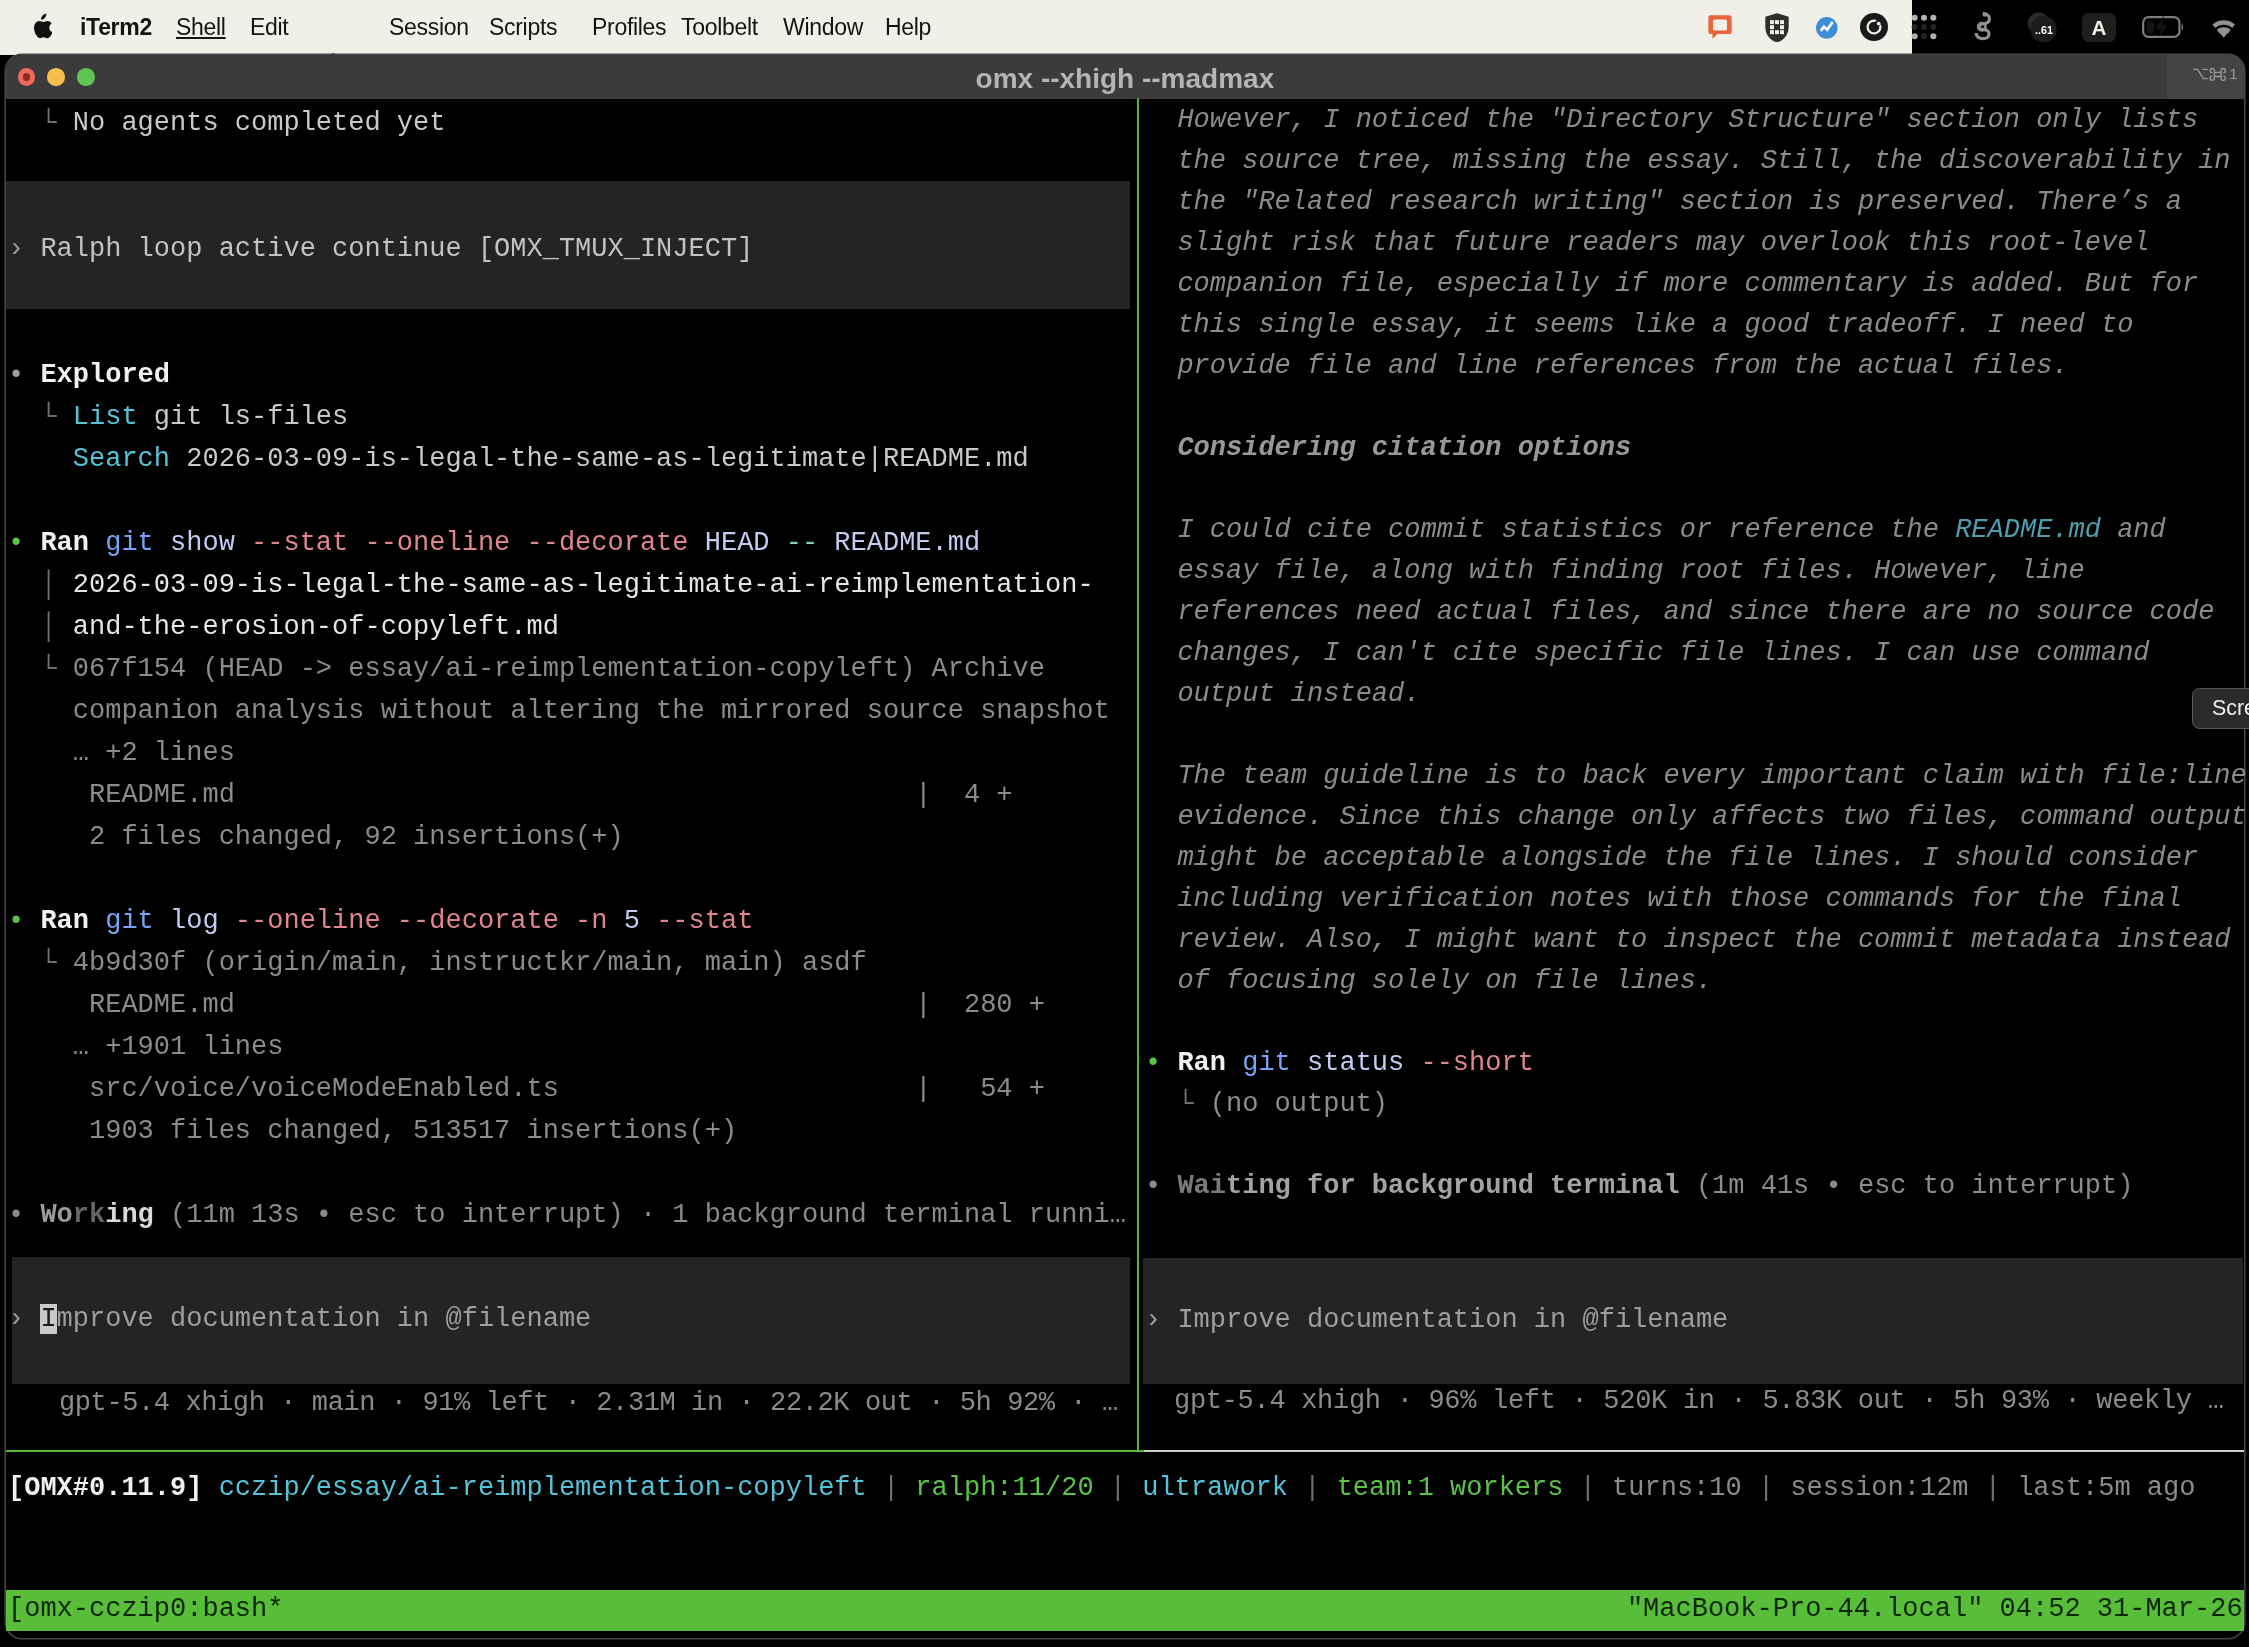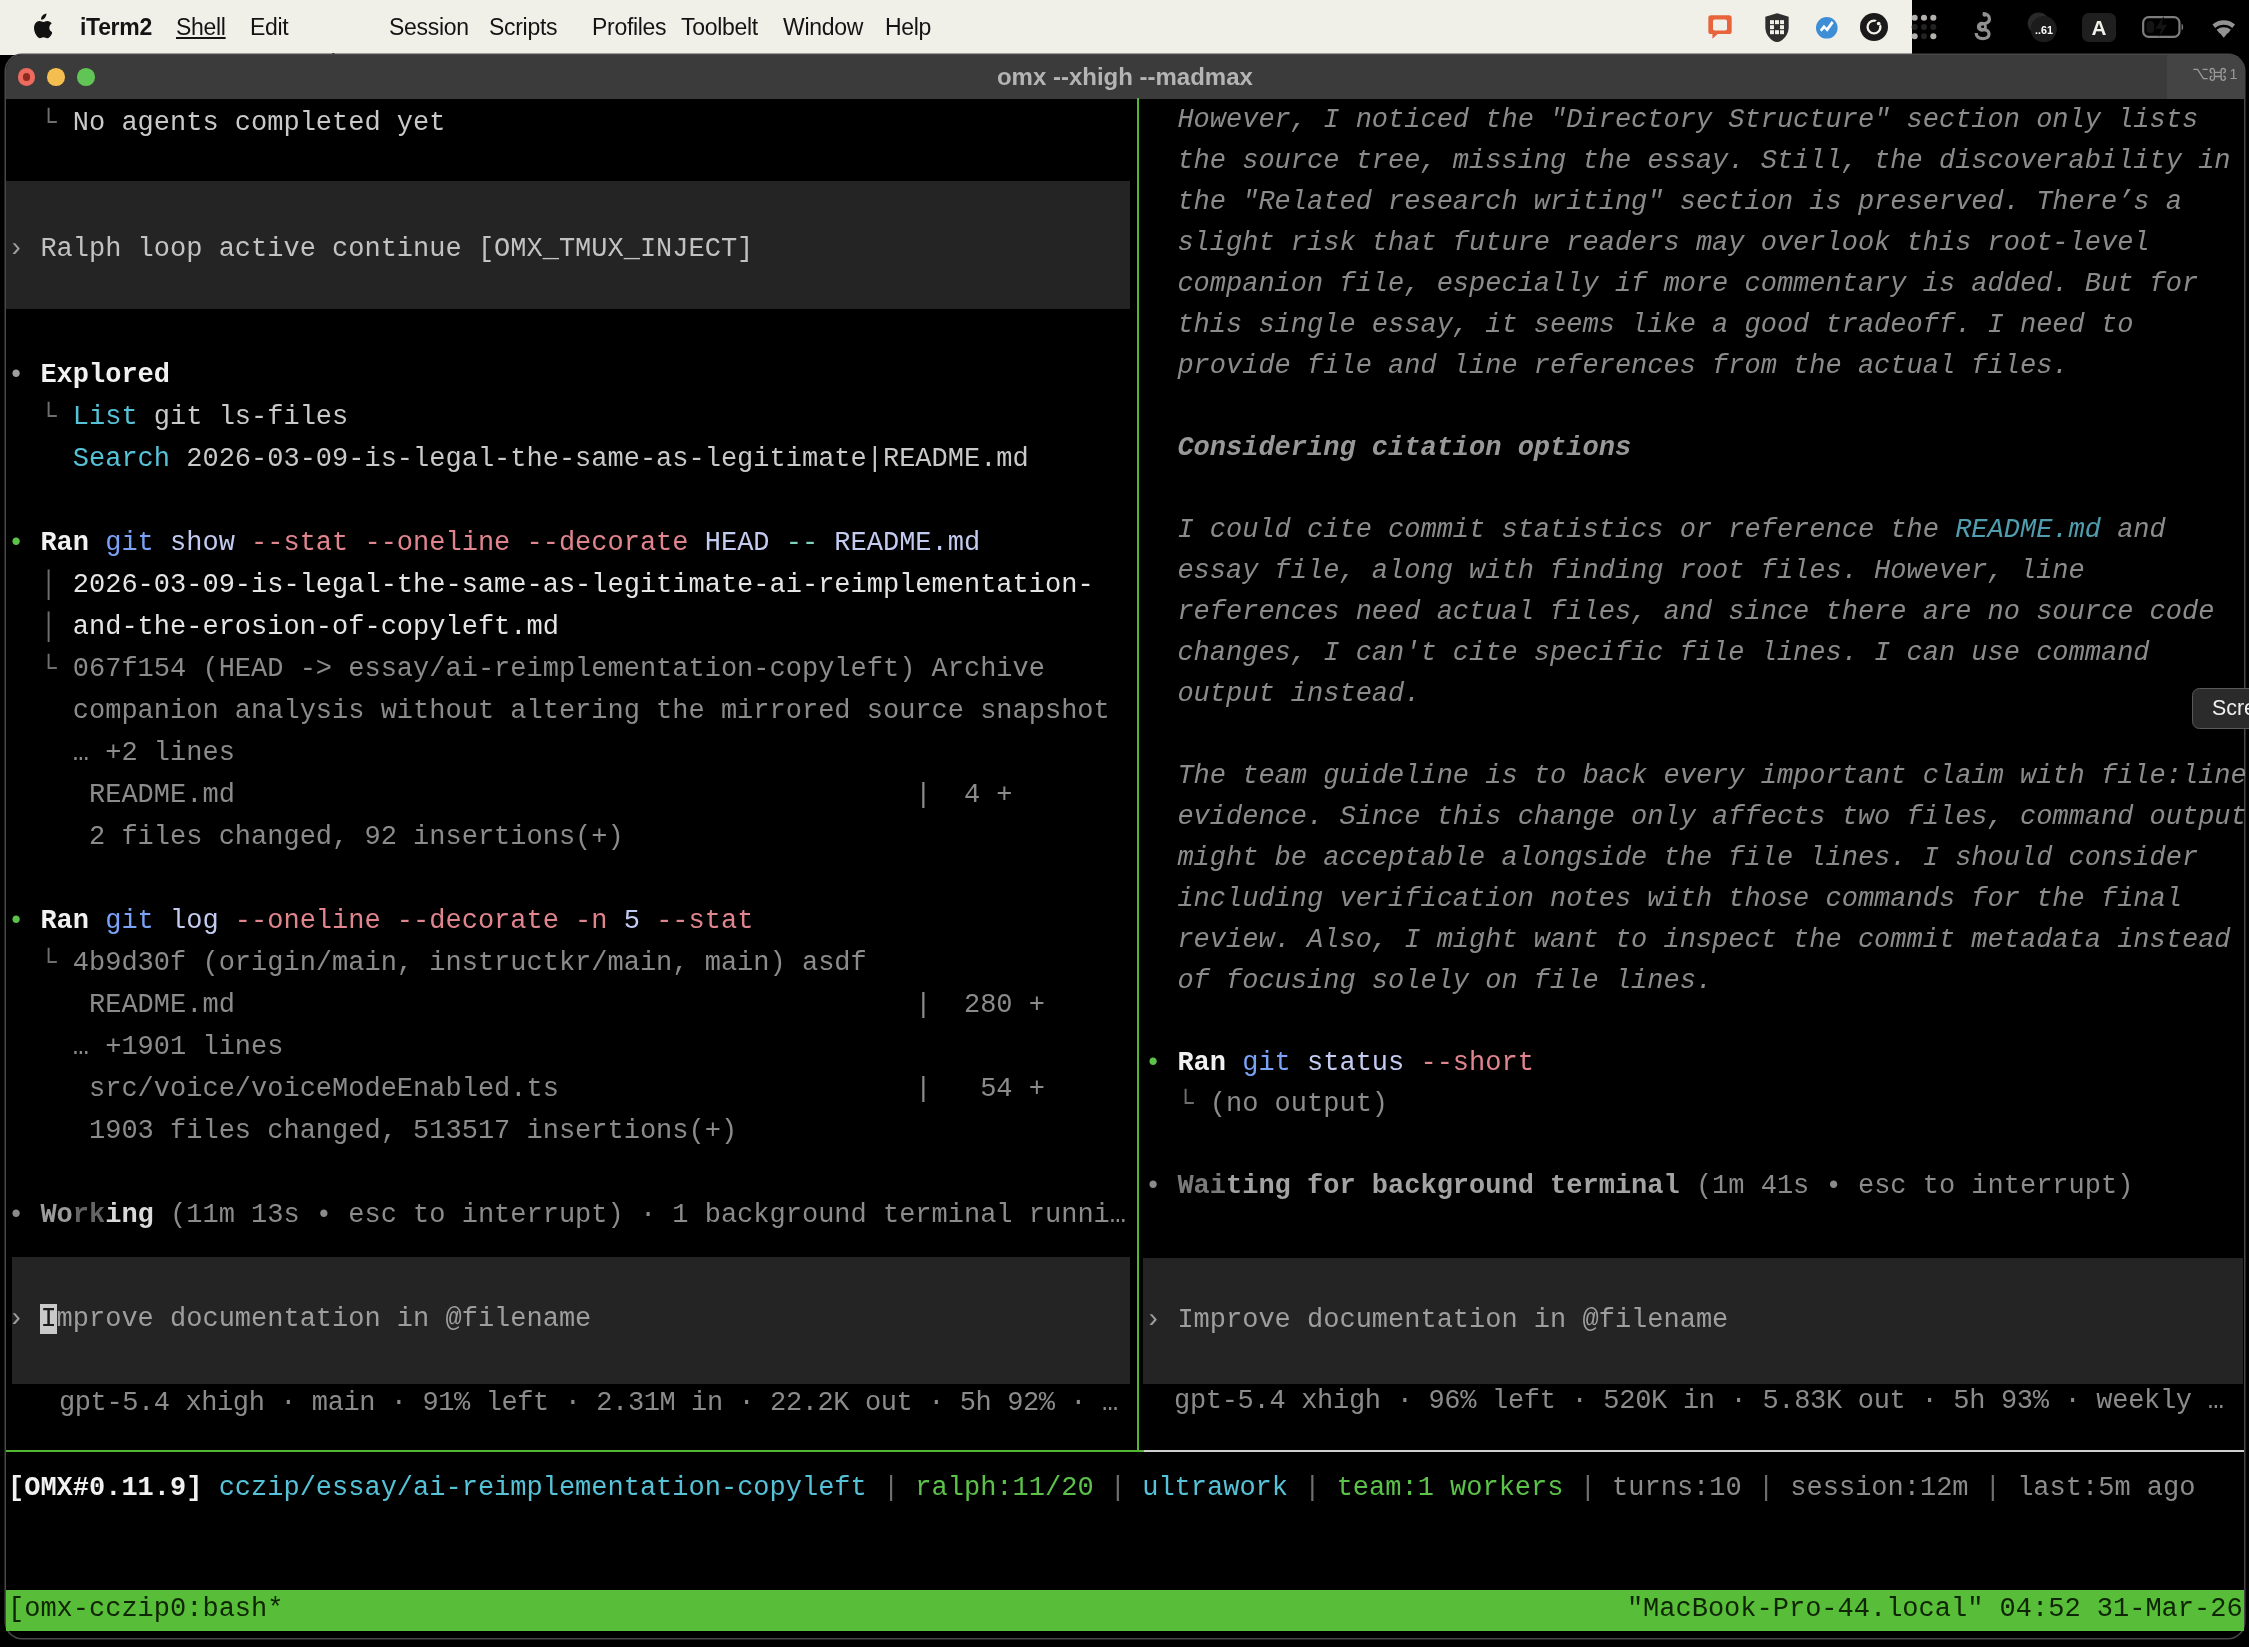--- a/index.html
+++ b/index.html
@@ -3,21 +3,21 @@
 <meta charset="utf-8">
 <style>
   html,body{margin:0;padding:0;background:#000;}
   body{width:2250px;height:1648px;position:relative;overflow:hidden;font-family:"Liberation Mono",monospace;}
   .abs{position:absolute;}
   #menubar{position:absolute;left:0;top:0;width:1912px;height:55px;background:#f0efe8;}
   .mi{position:absolute;top:14px;font-family:"Liberation Sans",sans-serif;font-size:23px;letter-spacing:-0.3px;color:#141414;white-space:pre;}
   #win{position:absolute;left:5.9px;top:55px;width:2238px;height:1583px;background:#000;border-radius:16px;box-shadow:0 0 0 1.5px #484848;}
   #titlebar{position:absolute;left:5.9px;top:55px;width:2238px;height:44px;background:#3b3b3b;border-radius:16px 16px 0 0;}
   .tl{position:absolute;top:13.3px;width:17.7px;height:17.7px;border-radius:50%;}
-  #title{position:absolute;left:5.9px;top:63px;width:2238px;text-align:center;font-family:"Liberation Sans",sans-serif;font-size:24px;font-weight:bold;color:#b4b4b4;}
+  #title{position:absolute;left:5.9px;top:63px;width:2238px;text-align:center;font-family:"Liberation Sans",sans-serif;font-size:28px;font-weight:bold;color:#b4b4b4;}
   #hotkey{position:absolute;top:66px;left:2192px;}
   pre{margin:0;position:absolute;font-family:"Liberation Mono",monospace;font-size:27px;line-height:42px;color:#8b8b8b;white-space:pre;}
   #lpane{left:8px;top:102px;}
   #rpane{left:1145px;top:100px;line-height:41px;font-style:italic;}
   #vdiv{position:absolute;left:1137px;top:98px;width:1.8px;height:1352px;background:#52b637;}
   #hbl{position:absolute;left:5.9px;top:1450px;width:1138px;height:1.8px;background:#52b637;}
   #hbr{position:absolute;left:1144px;top:1450px;width:1100px;height:1.8px;background:#cfcfcf;}
   #ralphbox{position:absolute;left:5.9px;top:181px;width:1124px;height:128px;background:#242424;}
   #inboxl{position:absolute;left:11.8px;top:1257px;width:1118px;height:127px;background:#242424;}
   #inboxr{position:absolute;left:1143px;top:1258px;width:1100px;height:126px;background:#242424;}

